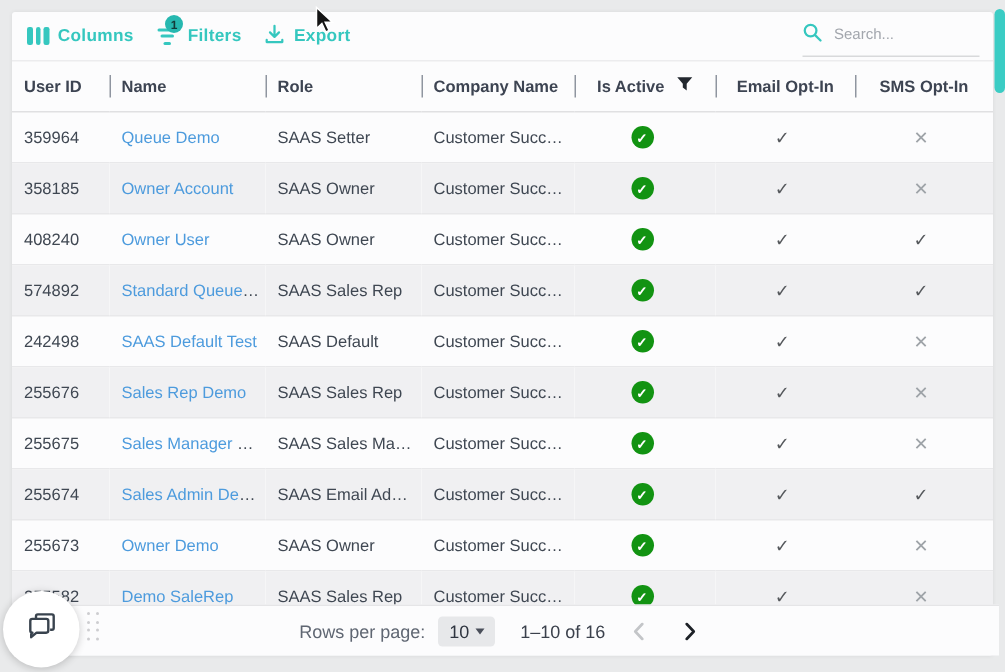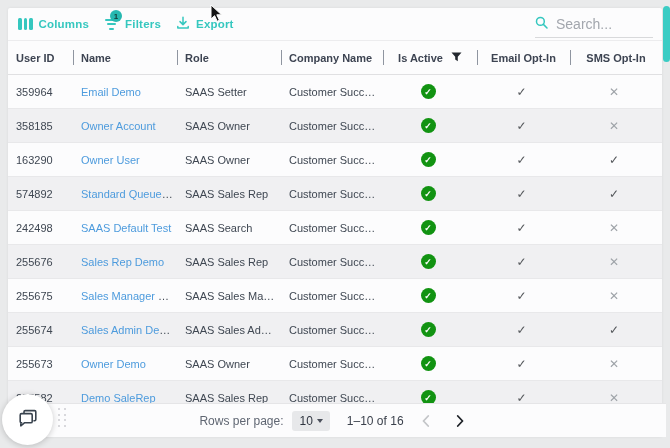--- a/index.html
+++ b/index.html
@@ -16,21 +16,21 @@
   .cols-ic{display:flex;gap:2px;}
   .cols-ic i{display:block;width:3.5px;height:12px;background:#35c7bf;border-radius:1.5px;}
   .filt-ic{display:flex;flex-direction:column;align-items:center;gap:2.5px;width:15px;}
   .filt-ic i{display:block;height:2px;background:#35c7bf;border-radius:1px;}
   .filt-ic i:nth-child(1){width:14px;} .filt-ic i:nth-child(2){width:9px;} .filt-ic i:nth-child(3){width:4.5px;}
   .badge{position:absolute;left:6px;top:-8px;width:12px;height:12px;border-radius:50%;
          background:#26b8b0;color:#143a38;font-size:8px;font-weight:bold;display:flex;
          align-items:center;justify-content:center;}
   .search{margin-left:auto;display:flex;align-items:center;gap:6px;width:118px;
           border-bottom:1px solid #d8d9db;padding-bottom:4px;margin-top:4px;}
-  .search input{border:0;outline:none;background:transparent;width:92px;font-size:14px;
+  .search input{border:0;outline:none;background:transparent;width:92px;font-size:10px;
           color:#4a4f59;font-family:"Liberation Sans",sans-serif;}
   .search input::placeholder{color:#a2a6ad;}
 
   
   table{border-collapse:collapse;table-layout:fixed;width:654px;font-size:11px;color:#3f4752;}
   th{height:33px;font-size:11px;font-weight:bold;color:#3d4452;text-align:left;
      padding:0 0 0 8px;position:relative;border-bottom:1px solid #e0e0e2;background:#fcfcfd;
      cursor:pointer;}
   th.c,td.c{text-align:center;padding-left:0;}
   th + th::before{content:"";position:absolute;left:0;top:9px;width:1px;height:15px;background:#8f95a0;}
@@ -134,58 +134,58 @@
               </span>
             </span>
           </th>
           <th class="c"><span>Email Opt-In</span></th>
           <th class="c"><span>SMS Opt-In</span></th>
         </tr>
       </thead>
       <tbody>
           <tr>
             <td>359964</td>
-            <td><a class="link">Email Demo</a></td>
+            <td><a class="link">Queue Demo</a></td>
             <td>SAAS Setter</td>
             <td>Customer Success Trainin...</td>
             <td class="c"><span class="active-badge">✓</span></td>
             <td class="c"><span class="yes">✓</span></td>
             <td class="c"><span class="no">✕</span></td>
           </tr>
           <tr>
             <td>358185</td>
             <td><a class="link">Owner Account</a></td>
             <td>SAAS Owner</td>
             <td>Customer Success Trainin...</td>
             <td class="c"><span class="active-badge">✓</span></td>
             <td class="c"><span class="yes">✓</span></td>
             <td class="c"><span class="no">✕</span></td>
           </tr>
           <tr>
-            <td>163290</td>
+            <td>408240</td>
             <td><a class="link">Owner User</a></td>
             <td>SAAS Owner</td>
             <td>Customer Success Trainin...</td>
             <td class="c"><span class="active-badge">✓</span></td>
             <td class="c"><span class="yes">✓</span></td>
             <td class="c"><span class="yes">✓</span></td>
           </tr>
           <tr>
             <td>574892</td>
             <td><a class="link">Standard Queue Test Rep</a></td>
             <td>SAAS Sales Rep</td>
             <td>Customer Success Trainin...</td>
             <td class="c"><span class="active-badge">✓</span></td>
             <td class="c"><span class="yes">✓</span></td>
             <td class="c"><span class="yes">✓</span></td>
           </tr>
           <tr>
             <td>242498</td>
             <td><a class="link">SAAS Default Test</a></td>
-            <td>SAAS Search</td>
+            <td>SAAS Default</td>
             <td>Customer Success Trainin...</td>
             <td class="c"><span class="active-badge">✓</span></td>
             <td class="c"><span class="yes">✓</span></td>
             <td class="c"><span class="no">✕</span></td>
           </tr>
           <tr>
             <td>255676</td>
             <td><a class="link">Sales Rep Demo</a></td>
             <td>SAAS Sales Rep</td>
             <td>Customer Success Trainin...</td>
@@ -198,21 +198,21 @@
             <td><a class="link">Sales Manager Demo</a></td>
             <td>SAAS Sales Manager</td>
             <td>Customer Success Trainin...</td>
             <td class="c"><span class="active-badge">✓</span></td>
             <td class="c"><span class="yes">✓</span></td>
             <td class="c"><span class="no">✕</span></td>
           </tr>
           <tr>
             <td>255674</td>
             <td><a class="link">Sales Admin Demo</a></td>
-            <td>SAAS Sales Admin</td>
+            <td>SAAS Email Admin</td>
             <td>Customer Success Trainin...</td>
             <td class="c"><span class="active-badge">✓</span></td>
             <td class="c"><span class="yes">✓</span></td>
             <td class="c"><span class="yes">✓</span></td>
           </tr>
           <tr>
             <td>255673</td>
             <td><a class="link">Owner Demo</a></td>
             <td>SAAS Owner</td>
             <td>Customer Success Trainin...</td>

